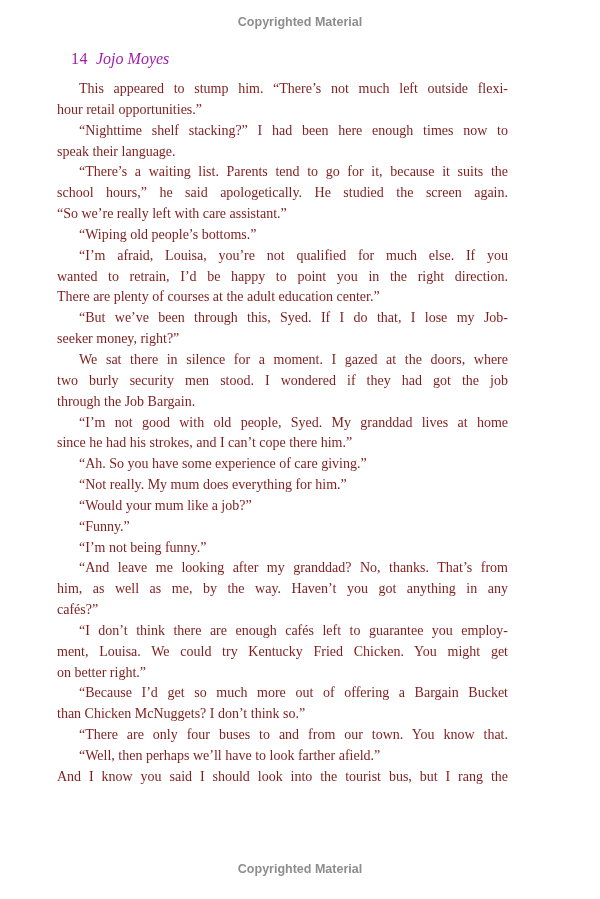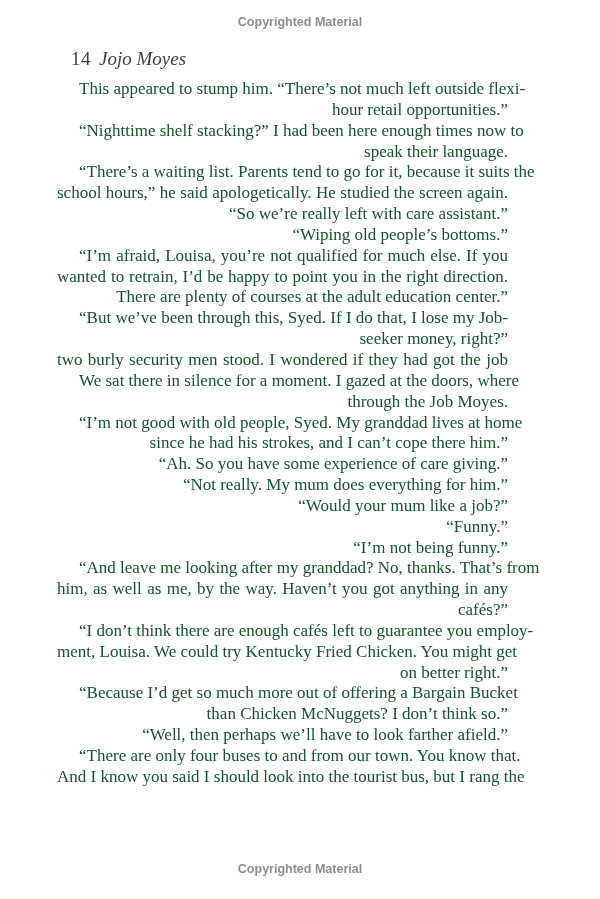--- a/index.html
+++ b/index.html
@@ -21,44 +21,44 @@
     font-size: 12.5px;
     line-height: 16px;
     color: #8d8d8d;
   }
   .copyright.top { top: 14px; }
   .copyright.bottom { top: 861px; }
   .running-head {
     position: absolute;
     top: 51px;
     left: 71px;
-    font-size: 19px;
+    font-size: 16px;
     line-height: 16px;
-    color: #404040;
+    color: #a21caf;
   }
   .running-head .pagenum {
     margin-right: 8px;
     font-style: normal;
     letter-spacing: 0.5px;
   }
   .running-head .author {
     font-style: italic;
   }
   .body-text {
     position: absolute;
     top: 79px;
     left: 57px;
     width: 451px;
-    font-size: 17px;
+    font-size: 14px;
     line-height: 20.85px;
-    color: #14532d;
+    color: #7f1d1d;
   }
   .line {
     white-space: nowrap;
-    text-align: right;
+    text-align: left;
   }
   .line.j {
     text-align: justify;
     text-align-last: justify;
   }
   .line.first {
     text-indent: 22px;
   }
 </style>
 </head>
@@ -78,37 +78,37 @@
       <div class="line">speak their language.</div>
       <div class="line j first">“There’s a waiting list. Parents tend to go for it, because it suits the</div>
       <div class="line j">school hours,” he said apologetically. He studied the screen again.</div>
       <div class="line">“So we’re really left with care assistant.”</div>
       <div class="line first">“Wiping old people’s bottoms.”</div>
       <div class="line j first">“I’m afraid, Louisa, you’re not qualified for much else. If you</div>
       <div class="line j">wanted to retrain, I’d be happy to point you in the right direction.</div>
       <div class="line">There are plenty of courses at the adult education center.”</div>
       <div class="line j first">“But we’ve been through this, Syed. If I do that, I lose my Job-</div>
       <div class="line">seeker money, right?”</div>
+      <div class="line j first">We sat there in silence for a moment. I gazed at the doors, where</div>
       <div class="line j">two burly security men stood. I wondered if they had got the job</div>
-      <div class="line j first">We sat there in silence for a moment. I gazed at the doors, where</div>
-      <div class="line">through the Job Moyes.</div>
+      <div class="line">through the Job Bargain.</div>
       <div class="line j first">“I’m not good with old people, Syed. My granddad lives at home</div>
       <div class="line">since he had his strokes, and I can’t cope there him.”</div>
       <div class="line first">“Ah. So you have some experience of care giving.”</div>
       <div class="line first">“Not really. My mum does everything for him.”</div>
       <div class="line first">“Would your mum like a job?”</div>
       <div class="line first">“Funny.”</div>
       <div class="line first">“I’m not being funny.”</div>
       <div class="line j first">“And leave me looking after my granddad? No, thanks. That’s from</div>
       <div class="line j">him, as well as me, by the way. Haven’t you got anything in any</div>
       <div class="line">cafés?”</div>
       <div class="line j first">“I don’t think there are enough cafés left to guarantee you employ-</div>
       <div class="line j">ment, Louisa. We could try Kentucky Fried Chicken. You might get</div>
       <div class="line">on better right.”</div>
       <div class="line j first">“Because I’d get so much more out of offering a Bargain Bucket</div>
       <div class="line">than Chicken McNuggets? I don’t think so.”</div>
+      <div class="line j first">“There are only four buses to and from our town. You know that.</div>
       <div class="line first">“Well, then perhaps we’ll have to look farther afield.”</div>
-      <div class="line j first">“There are only four buses to and from our town. You know that.</div>
       <div class="line j">And I know you said I should look into the tourist bus, but I rang the</div>
     </div>
 
   <div class="copyright bottom">Copyrighted Material</div>
 </div>
 
 </body></html>

